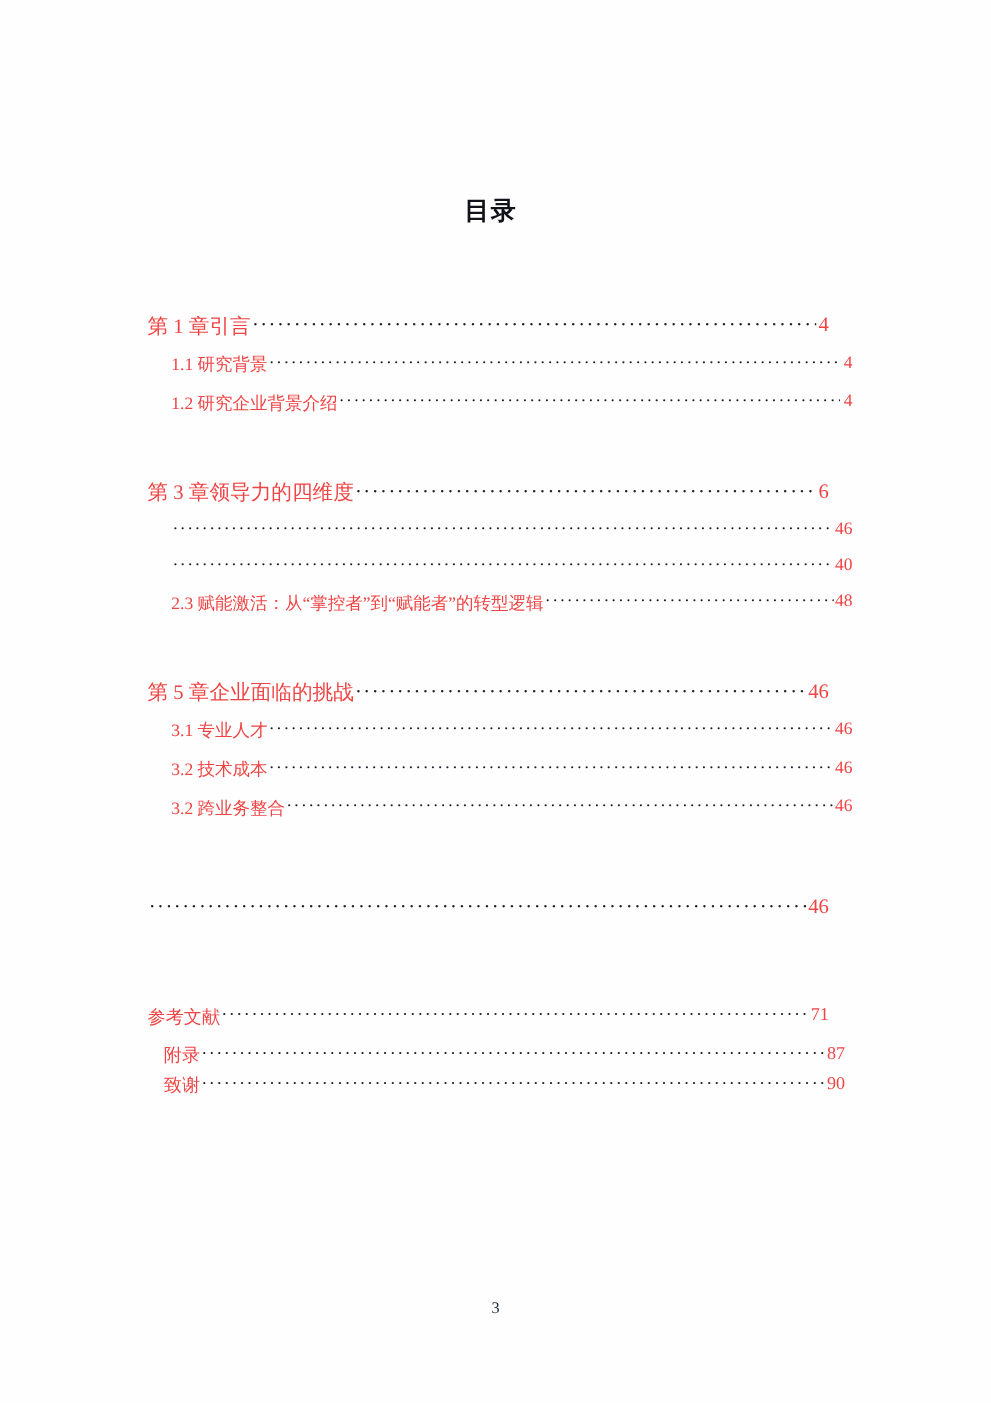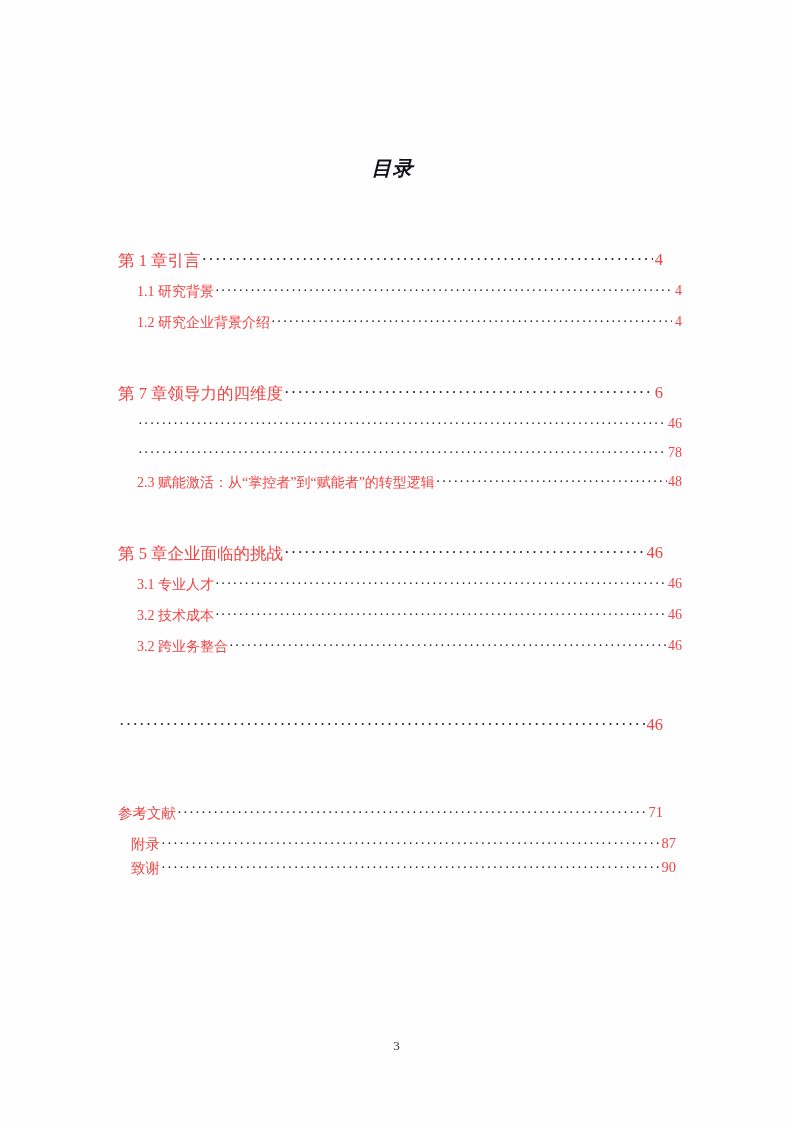--- a/index.html
+++ b/index.html
@@ -26,21 +26,20 @@
   .doc-title {
     position: absolute;
     top: 155px;
     left: 0;
     width: 785px;
     text-align: center;
     font-size: 20px;
     font-weight: bold;
     letter-spacing: 1px;
     color: #12121a;
-    font-style: italic;
   }
 
   
   .toc {
     position: absolute;
     top: 250px;
     left: 118px;
     width: 545px;
   }
 
@@ -141,31 +140,31 @@
     </div>
     <div class="toc-entry level-section">
       <span class="entry-label">1.2 研究企业背景介绍</span>
       <span class="leader"></span>
       <span class="entry-page">4</span>
     </div>
 
     <div class="group-gap-lg"></div>
 
     <div class="toc-entry level-chapter">
-      <span class="entry-label">第 7 章领导力的四维度</span>
+      <span class="entry-label">第 3 章领导力的四维度</span>
       <span class="leader"></span>
       <span class="entry-page">6</span>
     </div>
     <div class="toc-entry level-section">
       <span class="leader"></span>
       <span class="entry-page">46</span>
     </div>
     <div class="toc-entry level-section">
       <span class="leader"></span>
-      <span class="entry-page">78</span>
+      <span class="entry-page">40</span>
     </div>
     <div class="toc-entry level-section">
       <span class="entry-label">2.3 赋能激活：从“掌控者”到“赋能者”的转型逻辑</span>
       <span class="leader"></span>
       <span class="entry-page">48</span>
     </div>
 
     <div class="group-gap-lg"></div>
 
     <div class="toc-entry level-chapter">

